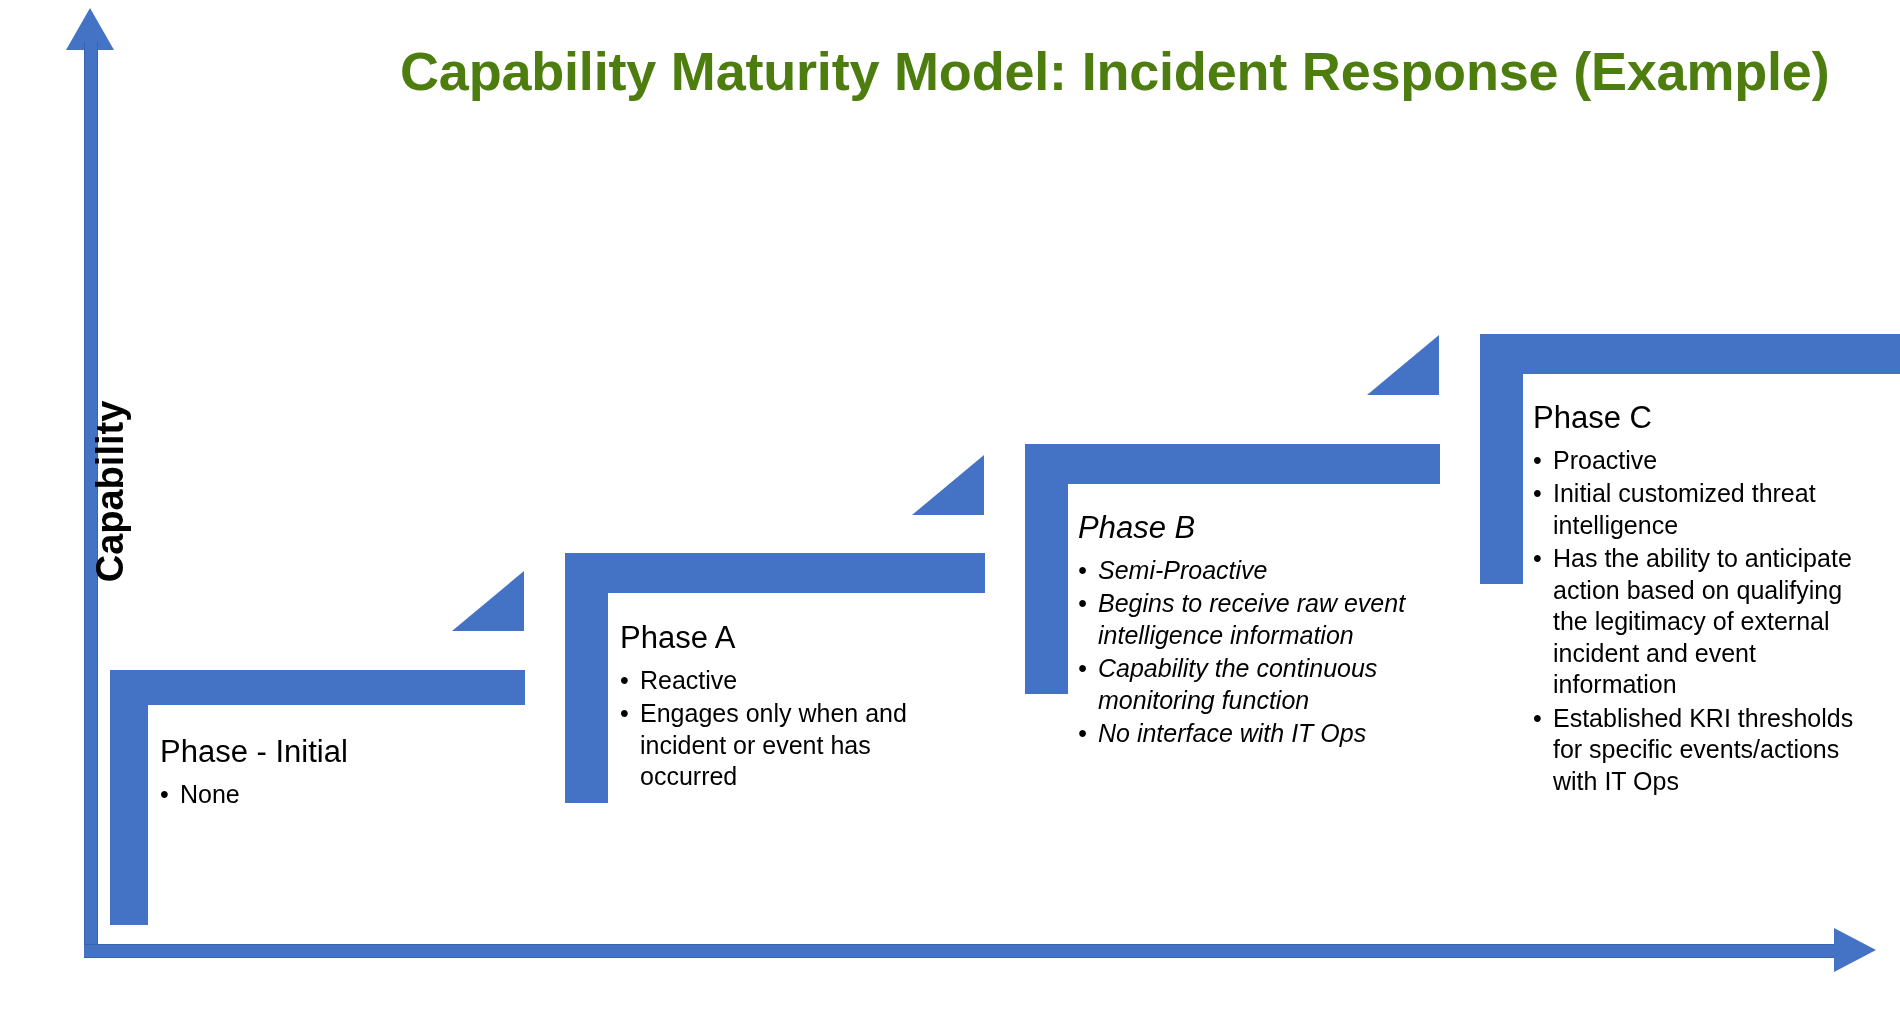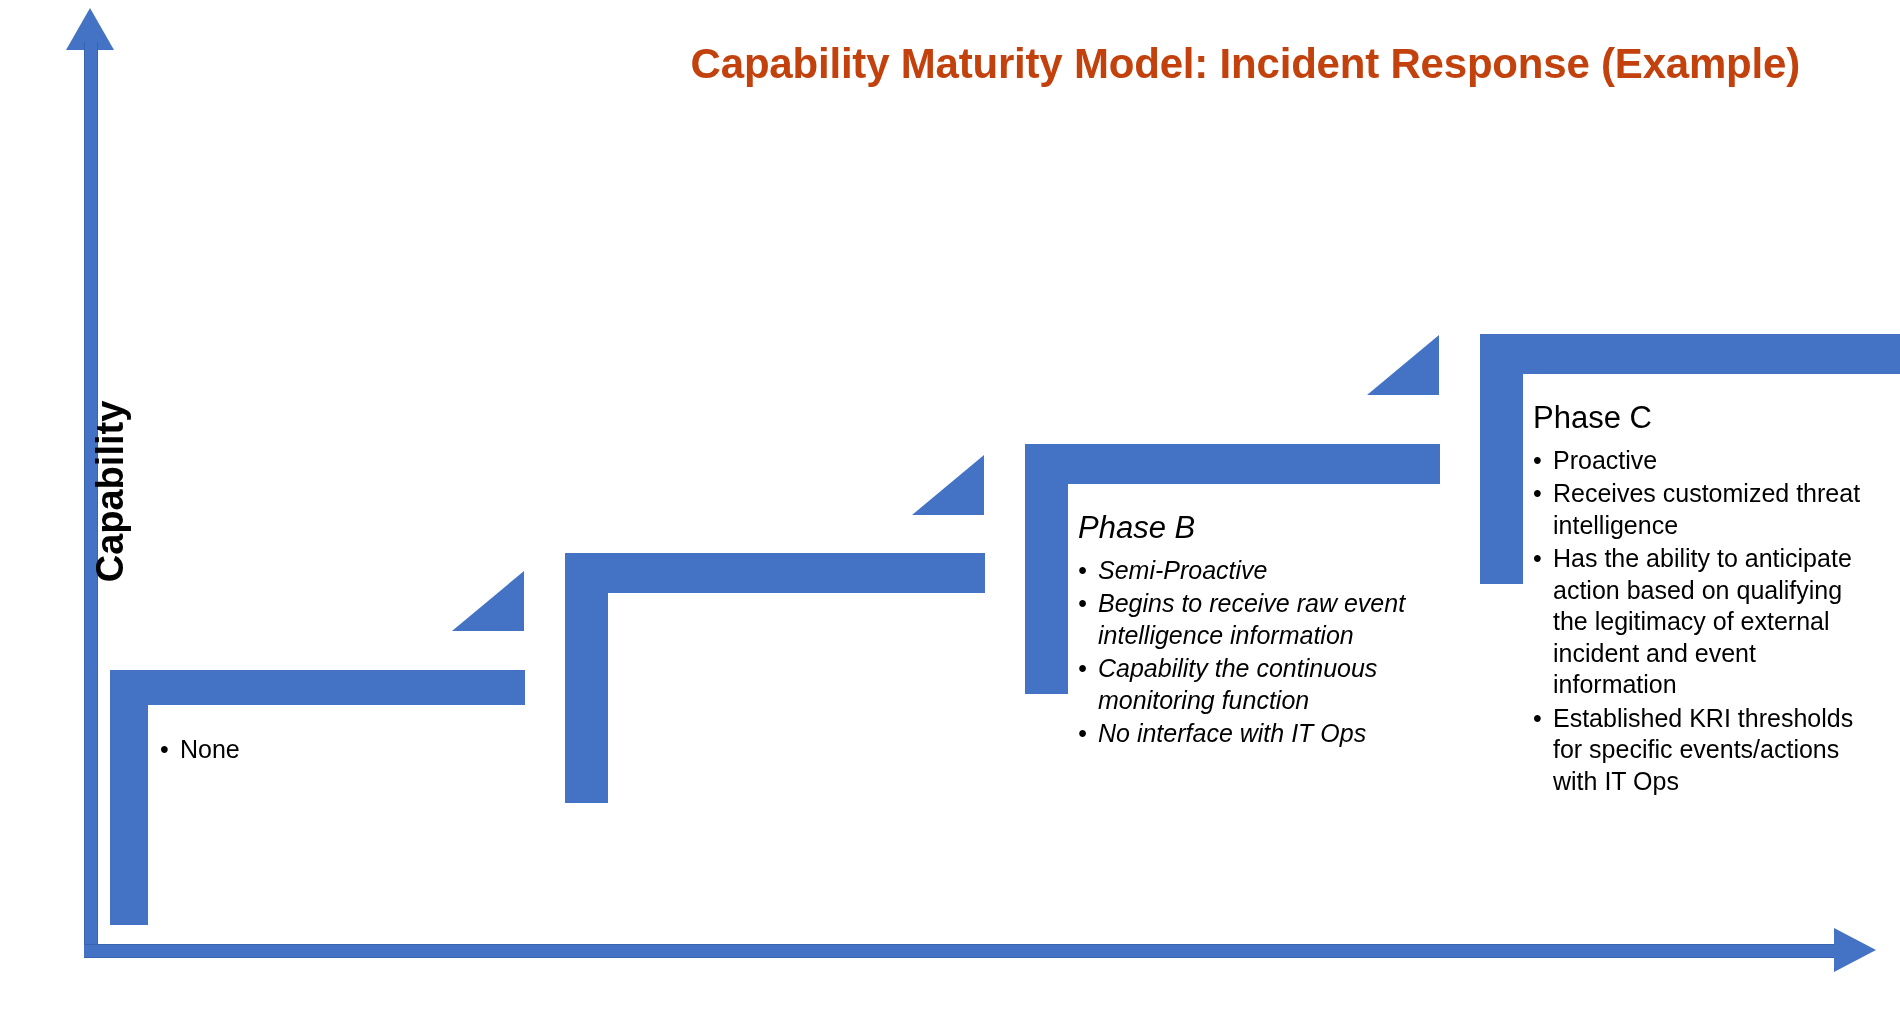--- a/index.html
+++ b/index.html
@@ -19,24 +19,24 @@
     overflow: hidden;
   }
 
   
   .title {
     position: absolute;
     left: 400px;
     top: 40px;
     width: 1400px;
     text-align: right;
-    font-size: 42px;
+    font-size: 54px;
     font-weight: bold;
     letter-spacing: -0.2px;
-    color: #c2410c;
+    color: #4d7c0f;
     white-space: nowrap;
   }
 
   
   .axis-y-line {
     position: absolute;
     left: 84px;
     top: 42px;
     width: 12px;
     height: 914px;
@@ -166,31 +166,39 @@
   <div class="axis-x-line"></div>
   <div class="axis-x-head"></div>
 
   <div class="step">
     <div class="step-top" style="left:110px; top:670px; width:415px; height:35px;"></div>
     <div class="step-riser" style="left:110px; top:670px; width:38px;  height:255px;"></div>
   </div>
   <div class="step-arrow" style="left:452px; top:571px; border-width:0 0 60px 72px; border-color:transparent transparent #4472C4 transparent;"></div>
 
   <div class="phase-text" style="left:160px; top:718px; width:330px;">
+    <div class="phase-heading">Phase - Initial</div>
     <ul class="bullets">
       <li>None</li>
     </ul>
   </div>
 
   <div class="step">
     <div class="step-top" style="left:565px; top:553px; width:420px; height:40px;"></div>
     <div class="step-riser" style="left:565px; top:553px; width:43px;  height:250px;"></div>
   </div>
   <div class="step-arrow" style="left:912px; top:455px; border-width:0 0 60px 72px; border-color:transparent transparent #4472C4 transparent;"></div>
 
+  <div class="phase-text" style="left:620px; top:604px; width:320px;">
+    <div class="phase-heading">Phase A</div>
+    <ul class="bullets">
+      <li>Reactive</li>
+      <li>Engages only when and incident or event has occurred</li>
+    </ul>
+  </div>
 
   <div class="step">
     <div class="step-top" style="left:1025px; top:444px; width:415px; height:40px;"></div>
     <div class="step-riser" style="left:1025px; top:444px; width:43px;  height:250px;"></div>
   </div>
   <div class="step-arrow" style="left:1367px; top:335px; border-width:0 0 60px 72px; border-color:transparent transparent #4472C4 transparent;"></div>
 
   <div class="phase-text" style="left:1078px; top:494px; width:330px;font-style:italic;">
     <div class="phase-heading">Phase B</div>
     <ul class="bullets">
@@ -203,19 +211,19 @@
 
   <div class="step">
     <div class="step-top" style="left:1480px; top:334px; width:420px; height:40px;"></div>
     <div class="step-riser" style="left:1480px; top:334px; width:43px;  height:250px;"></div>
   </div>
 
   <div class="phase-text" style="left:1533px; top:384px; width:350px;">
     <div class="phase-heading">Phase C</div>
     <ul class="bullets">
       <li>Proactive</li>
-      <li>Receives customized threat intelligence</li>
+      <li>Initial customized threat intelligence</li>
       <li>Has the ability to anticipate action based on qualifying the legitimacy of external incident and event information</li>
       <li>Established KRI thresholds for specific events/actions with IT Ops</li>
     </ul>
   </div>
 
 </div>
 
 </body></html>

